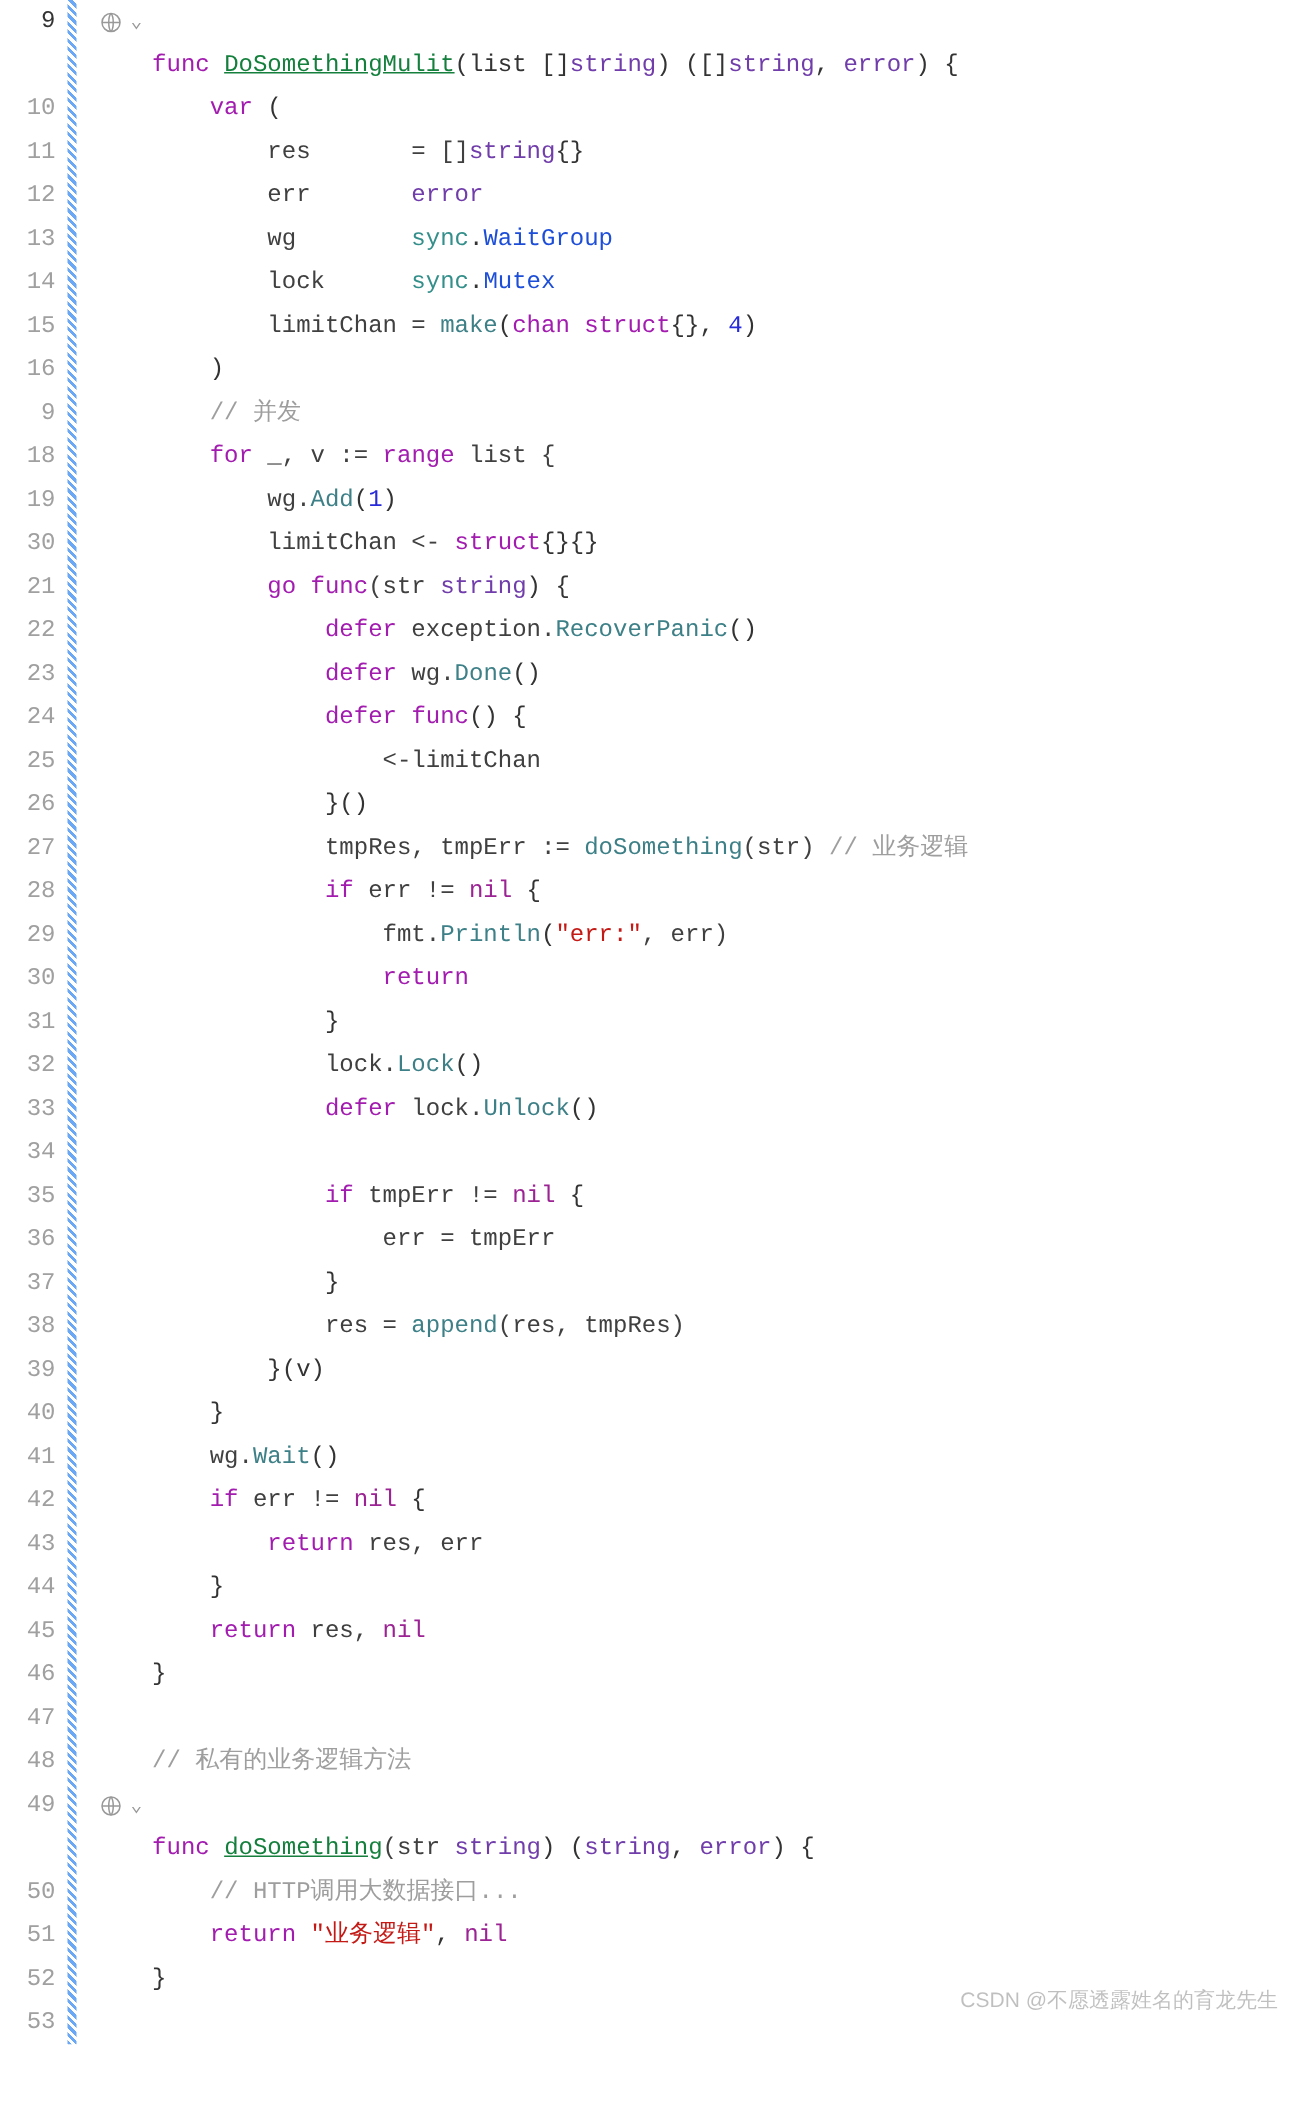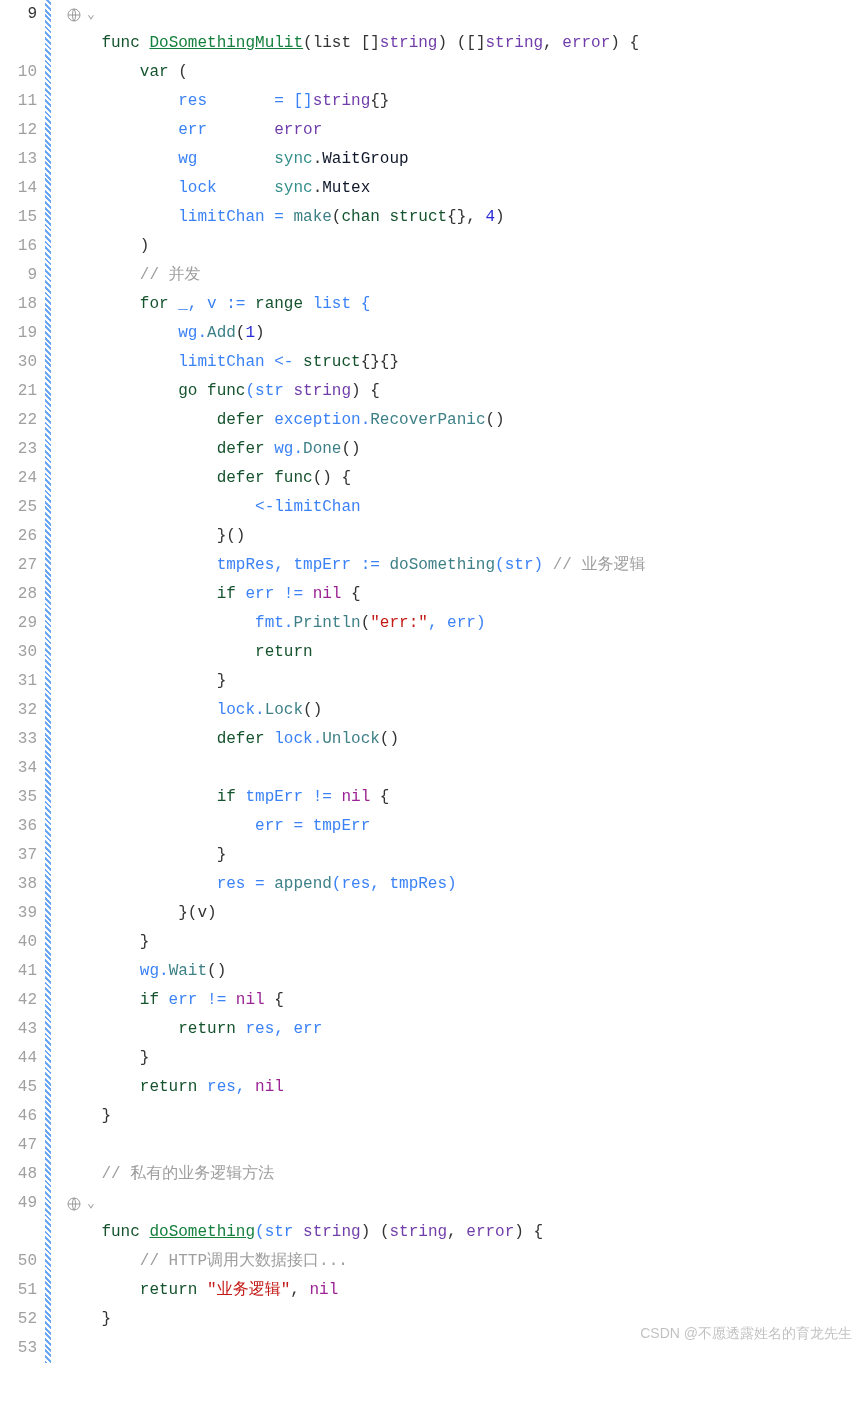--- a/index.html
+++ b/index.html
@@ -45,25 +45,25 @@
 .openai-badge {
   width: 18px; height: 18px;
   display: inline-flex; align-items: center; justify-content: center;
   color: #999;
   margin-right: 4px;
 }
 .chev { color: #999; font-size: 13px; }
 
 
 .tk-comment { color: #9e9e9e; }
-.tk-keyword { color: #14532d; }
+.tk-keyword { color: #a21caf; }
 .tk-func-name { color: #15803d; text-decoration: underline; }
-.tk-type { color: #0f172a; }
+.tk-type { color: #1d4ed8; }
 .tk-pkg { color: #348F8B; }
-.tk-ident { color: #3b82f6; }
+.tk-ident { color: #404040; }
 .tk-num { color: #272AD8; }
 .tk-string { color: #C41A16; }
 .tk-builtin { color: #703DAA; }
 .tk-call { color: #3E8087; text-align: center; }
 .tk-punct { color: #333333; }
 .tk-nil { color: #9B2393; }
 
 .watermark {
   position: absolute;
   bottom: 20px;

